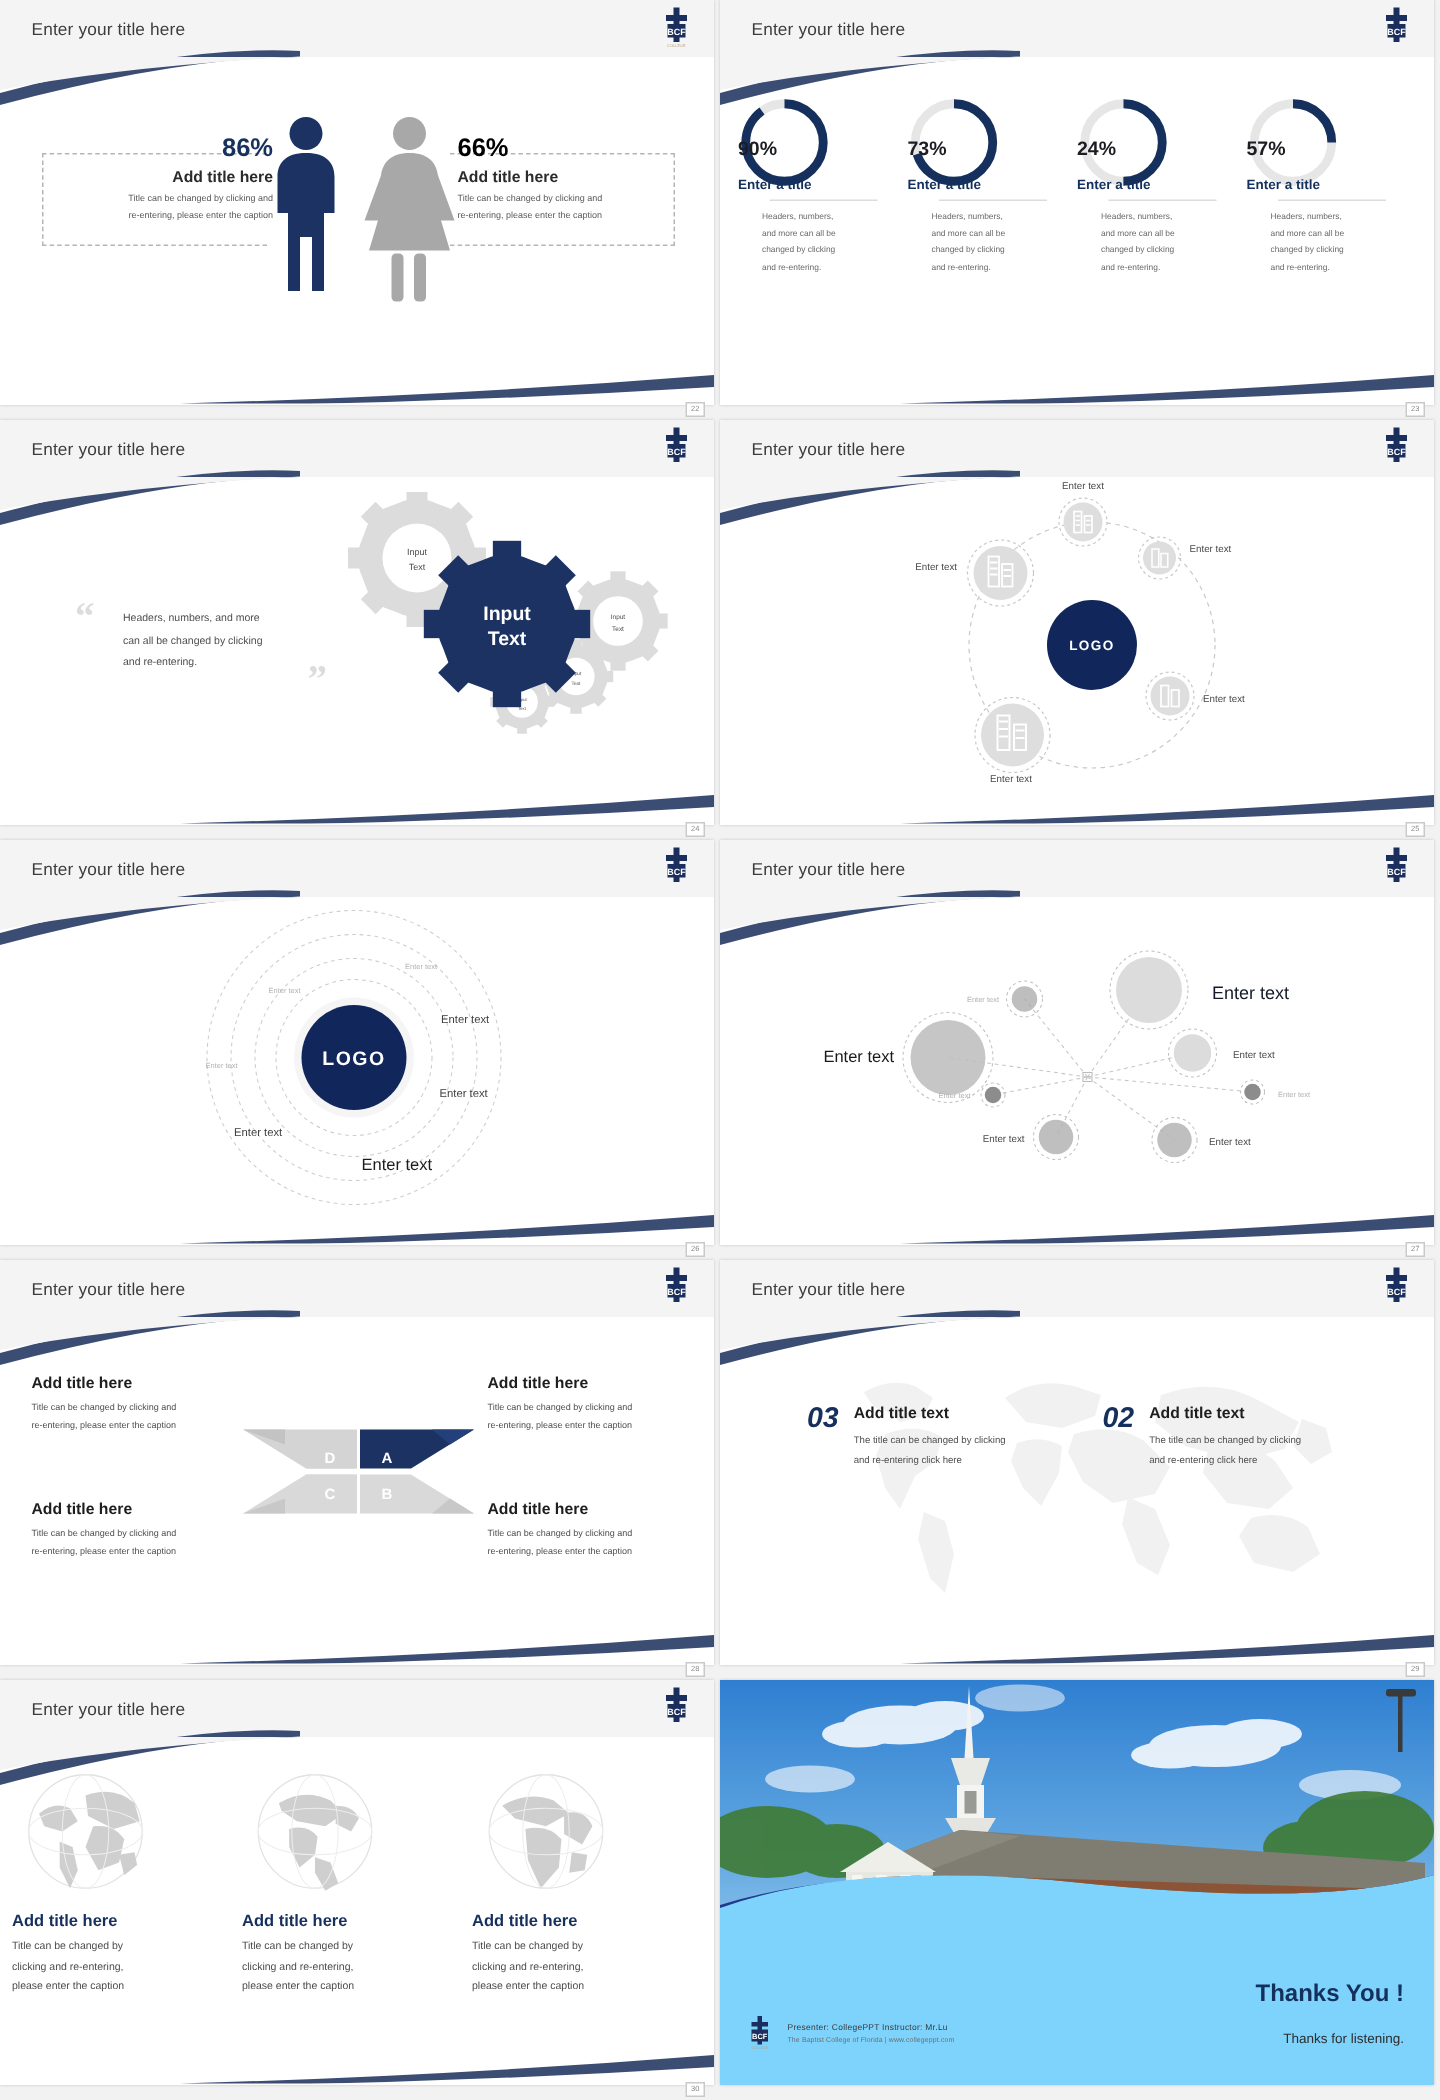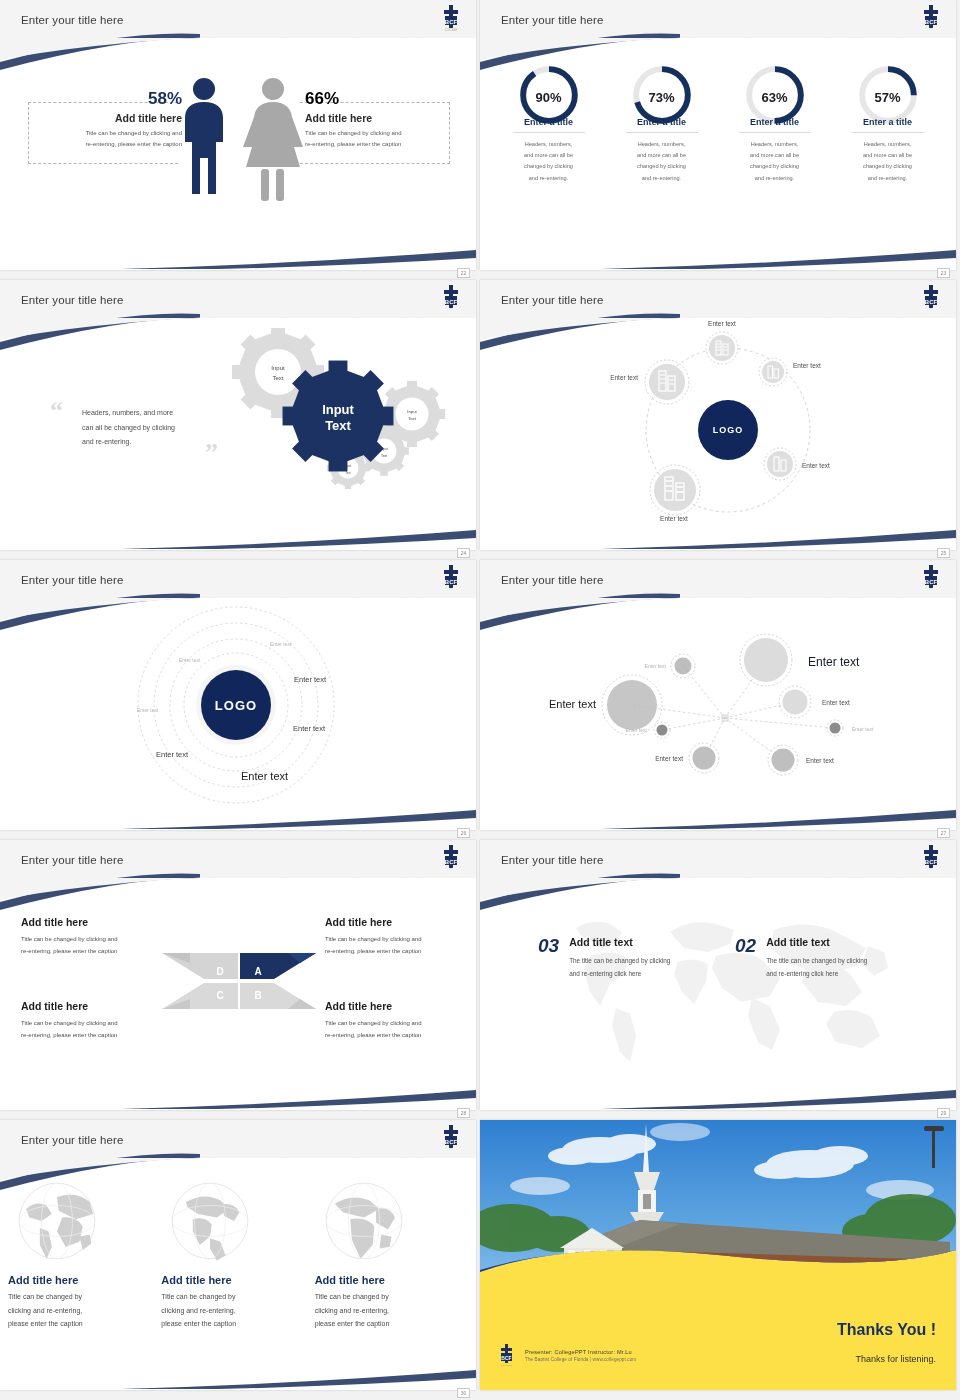--- a/index.html
+++ b/index.html
@@ -57,21 +57,21 @@
   .s1-pct.blue { color: #17305e; }
   .s1-pct.grey { color: #000000; }
   .s1-h  { font-size: 10.5px; font-weight: bold; color: #2b2b2b; margin-top: 3px; }
   .s1-p  { font-size: 6px; color: #5a5a5a; line-height: 1.85; margin-top: 4px; }
   .s1-bracket { position: absolute; top: 42px; width: 150px; height: 62px; }
   .s1-bracket.l { left: 28px; border-top: 1px dashed #b5b5b5; border-left: 1px dashed #b5b5b5; border-bottom: 1px dashed #b5b5b5; }
   .s1-bracket.r { left: 300px; border-top: 1px dashed #b5b5b5; border-right: 1px dashed #b5b5b5; border-bottom: 1px dashed #b5b5b5; }
 
   
   .s2-row { position: absolute; left: 12px; top: 64px; width: 452px; display: flex; }
-  .s2-item { width: 113px; text-align: center; }
+  .s2-item { width: 113px; text-align: left; }
   .s2-ring { width: 62px; height: 62px; margin: 0 auto; }
   .s2-val {
     position: relative; top: -40px; font-size: 13px; font-weight: bold; color: #1c1c22;
   }
   .s2-title { font-size: 9px; font-weight: bold; color: #16305d; margin-top: -28px; }
   .s2-rule { width: 72px; height: 1px; background: #dcdcdc; margin: 5px auto 6px; }
   .s2-body { font-size: 5.6px; color: #6a6a6a; line-height: 2.0; padding: 0 16px; }
 
   
   .s3-quote-open, .s3-quote-close {
@@ -112,21 +112,21 @@
   .s8-p { font-size: 6.4px; color: #4f4f4f; line-height: 2.0; margin-top: 7px; }
 
   
   .s9-row { position: absolute; left: 8px; top: 58px; width: 460px; display: flex; }
   .s9-item { width: 140px; margin-right: 14px; }
   .s9-globe { width: 86px; height: 86px; margin: 0 0 0 6px; }
   .s9-h { font-size: 11px; font-weight: bold; color: #16305d; margin-top: 6px; }
   .s9-p { font-size: 7px; color: #4c4c4c; line-height: 1.95; margin-top: 4px; }
 
   
-  .s10 { background: #fde047; }
+  .s10 { background: #7dd3fc; }
   .s10-photo { position: absolute; left: 0; top: 0; width: 476px; height: 196px; overflow: hidden; }
   .s10-credit { position: absolute; left: 16px; bottom: 22px; display: flex; align-items: center; }
   .s10-logo { width: 21px; height: 25px; margin-right: 8px; }
   .s10-c1 { font-size: 5.6px; color: #3a3a3a; letter-spacing: .2px; }
   .s10-c2 { font-size: 4.6px; color: #6e6e6e; margin-top: 2px; letter-spacing: .1px; }
   .s10-thanks { position: absolute; right: 20px; bottom: 26px; text-align: right; }
   .s10-t1 { font-size: 16px; font-weight: bold; color: #16305d; }
   .s10-t2 { font-size: 9px; color: #2d2d2d; margin-top: 15px; }
   .lbl { font-size: 6.5px; fill: #4a4a4a; font-family: "Liberation Sans", sans-serif; }
   .lbl-sm { font-size: 5px; fill: #b4b4b4; font-family: "Liberation Sans", sans-serif; }
@@ -166,21 +166,21 @@
           </g>
           <g>
             <circle cx="101" cy="13" r="11" fill="#a8a8a8"></circle>
             <path d="M101 26 c-13 0 -18 7 -19 15 l-11 30 h9 l-6 20 h54 l-6 -20 h9 l-11 -30 c-1 -8 -6 -15 -19 -15 z" fill="#a8a8a8"></path>
             <rect x="89" y="93" width="8" height="32" rx="3" fill="#a8a8a8"></rect>
             <rect x="104" y="93" width="8" height="32" rx="3" fill="#a8a8a8"></rect>
           </g>
         </svg>
 
         <div class="s1-col left">
-          <div class="s1-pct blue">58%</div>
+          <div class="s1-pct blue">86%</div>
           <div class="s1-h">Add title here</div>
           <div class="s1-p">
             <div>Title can be changed by clicking and</div>
             <div>re-entering, please enter the caption</div>
           </div>
         </div>
 
         <div class="s1-col right">
           <div class="s1-pct grey">66%</div>
           <div class="s1-h">Add title here</div>
@@ -243,21 +243,21 @@
               <div>and more can all be</div>
             <div>changed by clicking</div>
               <div>and re-entering.</div>
           </div>
         </div>
         <div class="s2-item">
           <svg class="s2-ring" viewBox="0 0 36 36">
             <circle cx="18" cy="18" r="15" fill="none" stroke="#e6e6e6" stroke-width="3.4"></circle>
             <circle cx="18" cy="18" r="15" fill="none" stroke="#16305d" stroke-width="3.4" stroke-dasharray="47.1 94.2" transform="rotate(-90 18 18)"></circle>
           </svg>
-          <div class="s2-val">63%</div>
+          <div class="s2-val">24%</div>
           <div class="s2-title">Enter a title</div>
           <div class="s2-rule"></div>
           <div class="s2-body">
             <div>Headers, numbers,</div>
               <div>and more can all be</div>
             <div>changed by clicking</div>
               <div>and re-entering.</div>
           </div>
         </div>
         <div class="s2-item">

